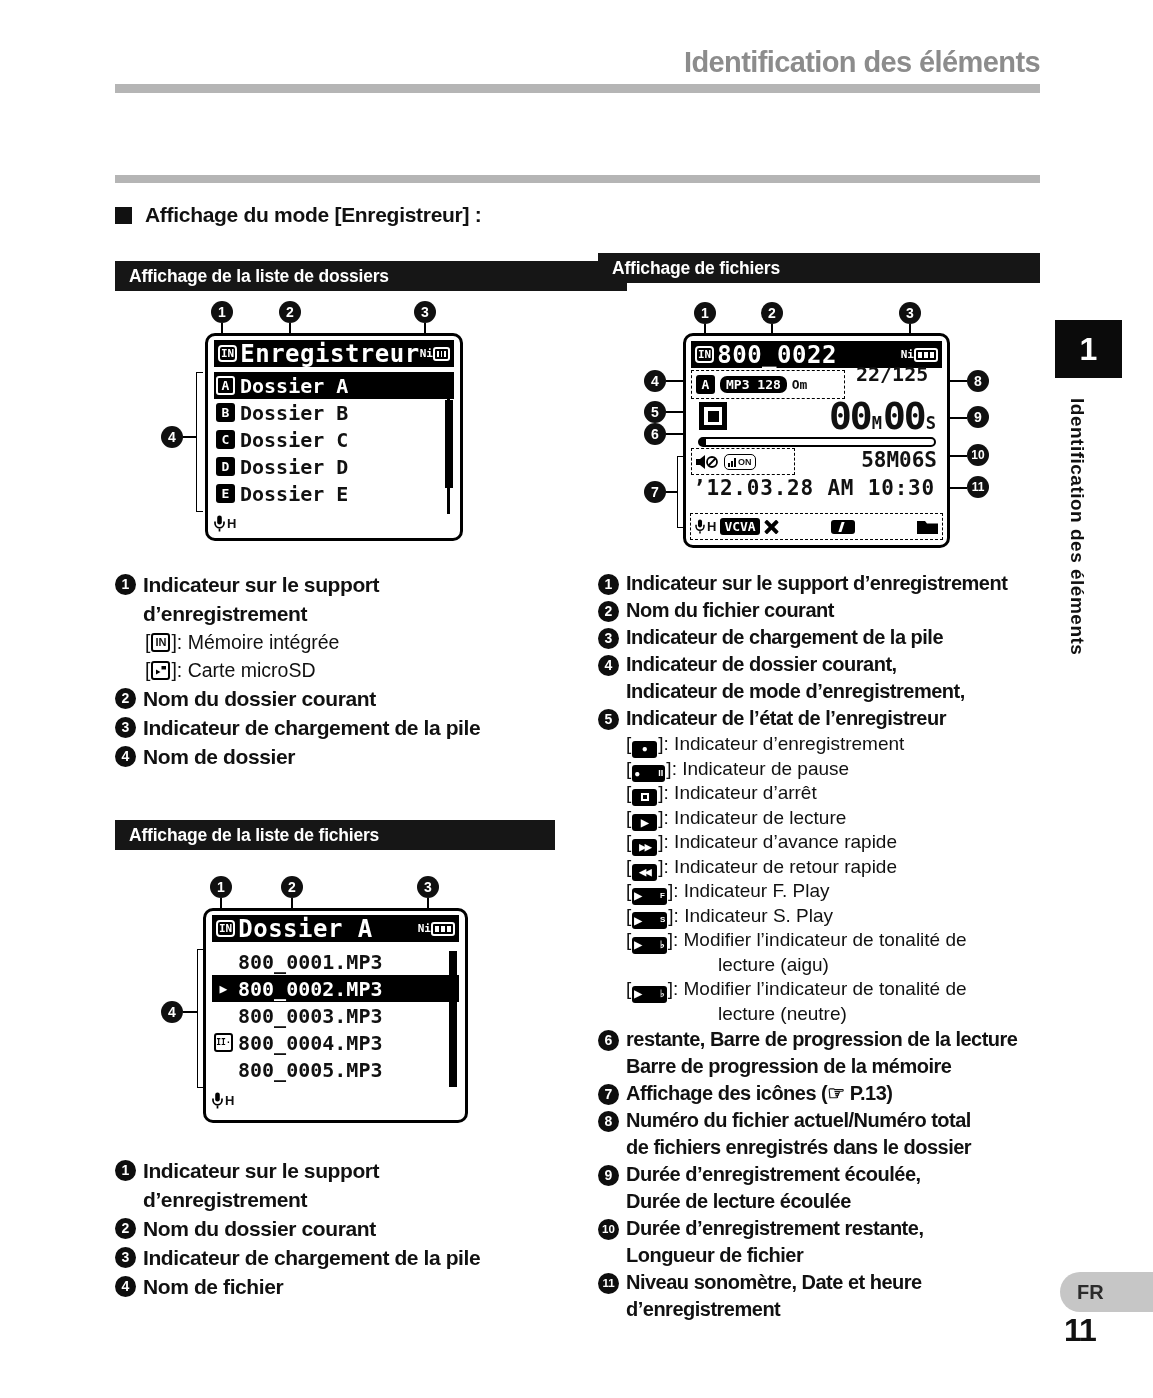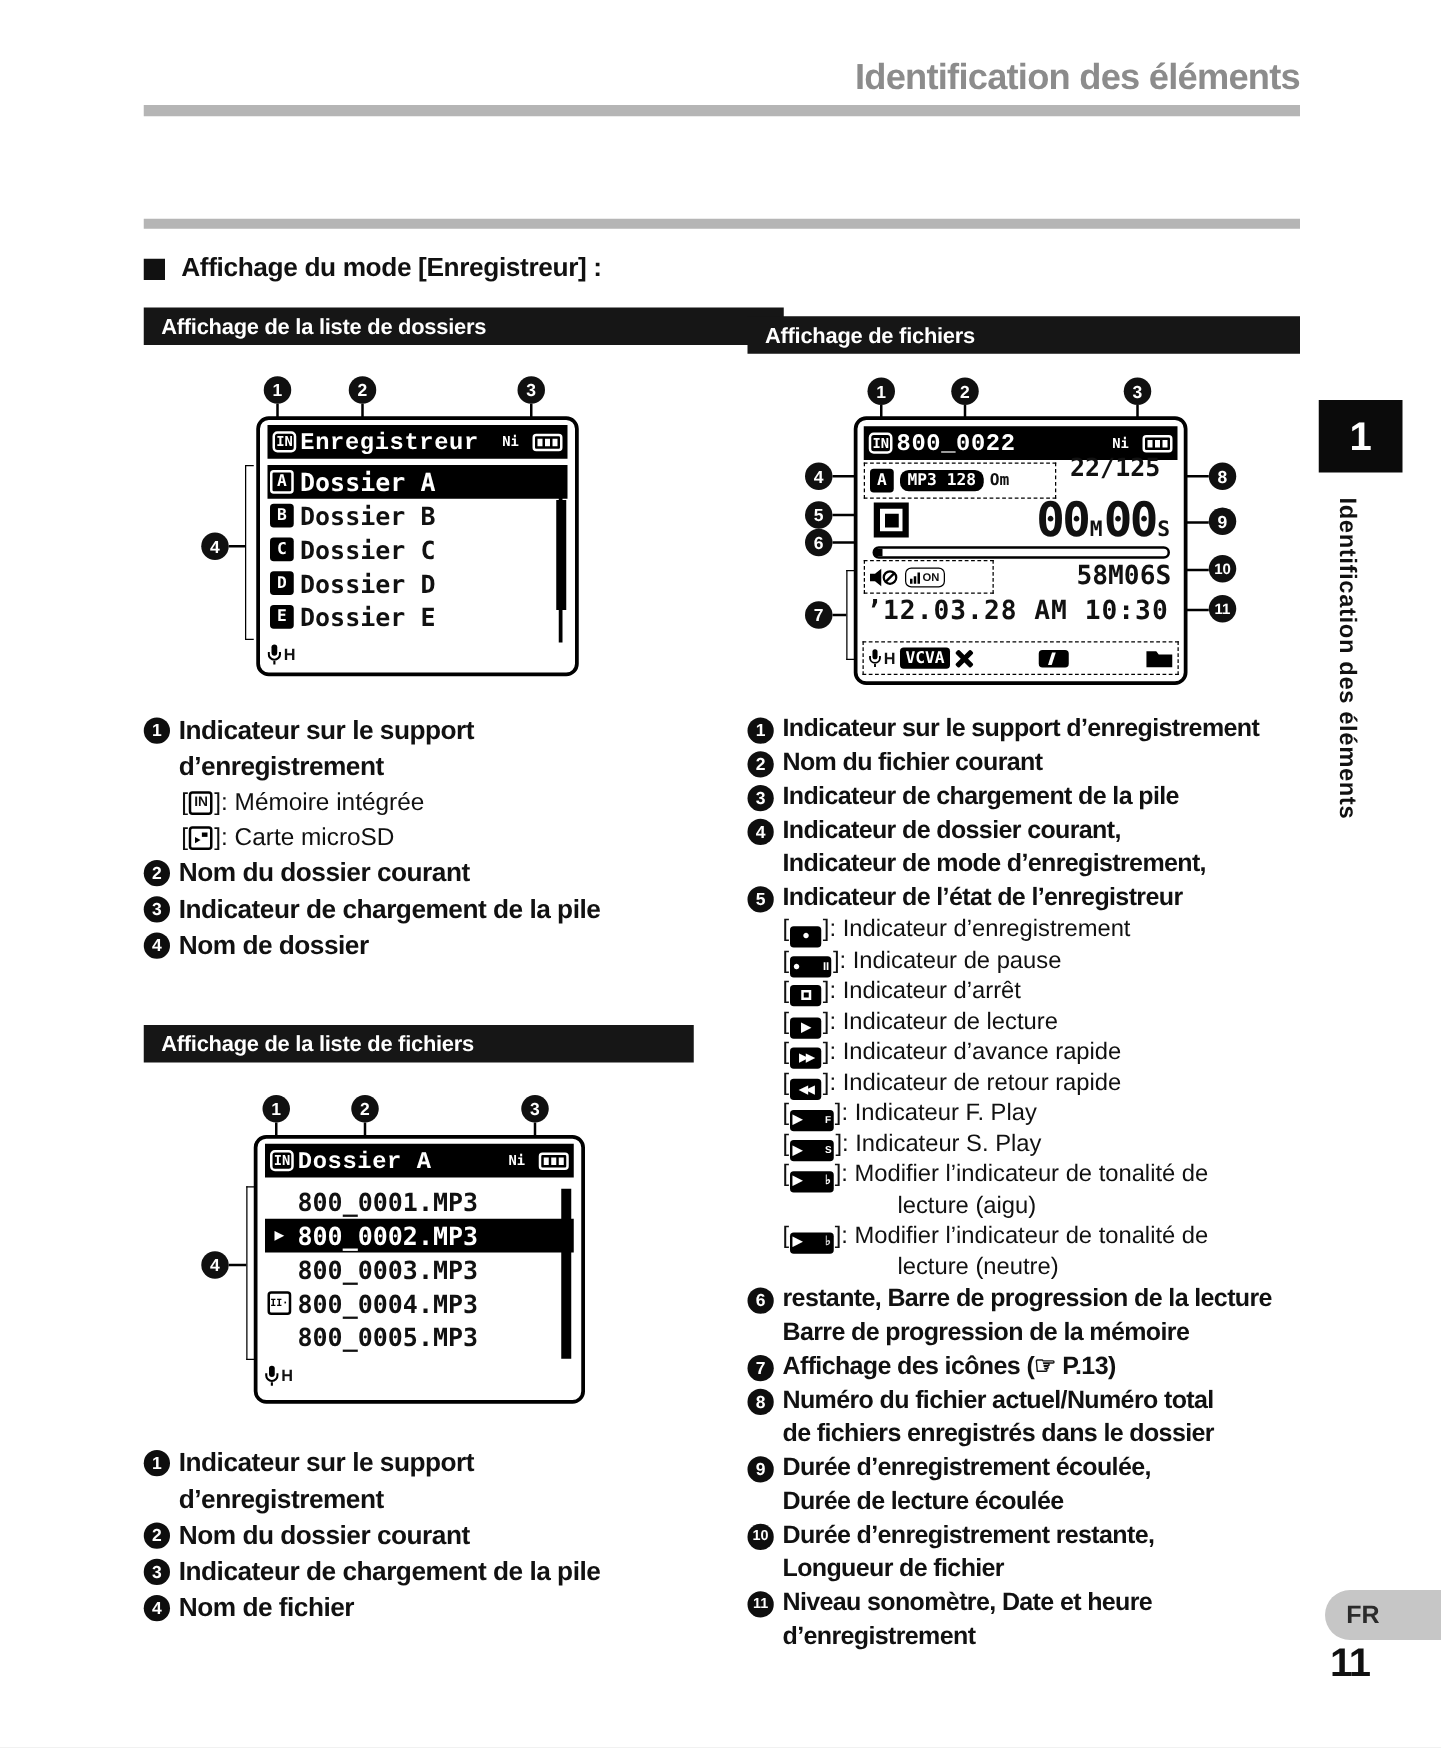--- a/index.html
+++ b/index.html
@@ -25,22 +25,22 @@
   .co.small{font-size:12px;}
   .cline{background:#000;}
   .bracket{border-left:1.8px solid #000;border-top:1.8px solid #000;border-bottom:1.8px solid #000;width:6px;}
 
   
   .lcd{border:3px solid #000;border-radius:10px;background:#fff;box-sizing:border-box;}
   .lcdmono{font-family:"DejaVu Sans Mono",monospace;font-weight:bold;}
   .topbar{background:#000;color:#fff;display:flex;align-items:center;padding:0 4px;height:27px;box-sizing:border-box;}
   .in-badge{border:2px solid #fff;border-radius:4px;font:bold 11px "DejaVu Sans Mono",monospace;
             padding:0 1px;margin-right:3px;line-height:13px;}
-  .tb-title{flex:1;font-size:19px;letter-spacing:0.5px;white-space:nowrap;font-family:Liberation Mono, monospace;}
-  .ni{font-size:11px;font-weight:bold;margin-right:11px;}
+  .tb-title{flex:1;font-size:24px;letter-spacing:0.5px;white-space:nowrap;}
+  .ni{font-size:11px;font-weight:bold;margin-right:0;}
   .batt{width:24px;height:14px;border:2px solid #fff;border-radius:3px;display:flex;gap:2px;
         padding:2px;box-sizing:border-box;}
   .batt i{flex:1;background:#fff;}
 
   .lrow{display:flex;align-items:center;height:27px;font-family:"DejaVu Sans Mono",monospace;
         font-weight:bold;font-size:20px;white-space:nowrap;}
   .fic{width:19px;height:19px;background:#000;color:#fff;border-radius:3px;display:flex;flex-shrink:0;
        align-items:center;justify-content:center;font:bold 13px "DejaVu Sans Mono",monospace;margin:0 5px 0 2px;}
   .fic.outl{background:transparent;border:2px solid #fff;box-sizing:border-box;}
   .fic.hollow{background:transparent;border:2px solid #000;color:#000;box-sizing:border-box;font-size:8px;letter-spacing:0;}
@@ -109,21 +109,21 @@
 <div class="page">
 
   <div class="abs hdr-title">Identification des éléments</div>
   <div class="abs hbar" style="left:115px;top:84px;width:925px;height:9px;"></div>
   <div class="abs hbar" style="left:115px;top:175px;width:925px;height:8px;"></div>
   <div class="abs mode-row">
     <span class="mode-sq"></span>
     <span class="mode-txt">Affichage du mode [Enregistreur] :</span>
   </div>
 
-  <div class="abs blackbar" style="left:115px;top:246px;width:512px;">Affichage de la liste de dossiers</div>
+  <div class="abs blackbar" style="left:115px;top:261px;width:512px;">Affichage de la liste de dossiers</div>
   <div class="abs blackbar" style="left:598px;top:253px;width:442px;">Affichage de fichiers</div>
   <div class="abs blackbar" style="left:115px;top:820px;width:440px;">Affichage de la liste de fichiers</div>
 
   <div class="abs co" style="left:211px;top:301px;">1</div>
   <div class="abs co" style="left:279px;top:301px;">2</div>
   <div class="abs co" style="left:414px;top:301px;">3</div>
   <div class="abs cline" style="left:221px;top:323px;width:1.8px;height:12px;"></div>
   <div class="abs cline" style="left:289px;top:323px;width:1.8px;height:12px;"></div>
   <div class="abs cline" style="left:424px;top:323px;width:1.8px;height:12px;"></div>
   <div class="abs co" style="left:161px;top:426px;">4</div>

